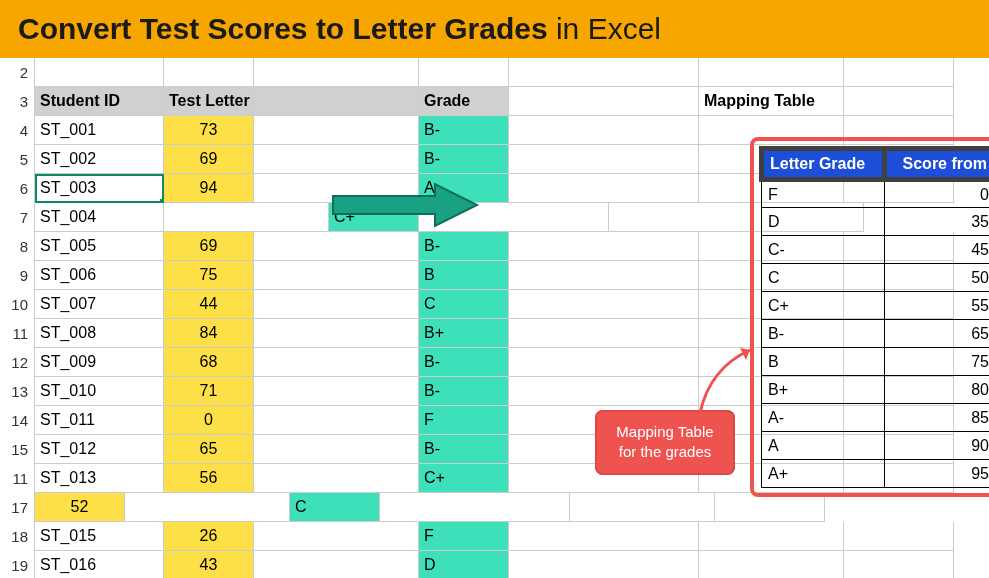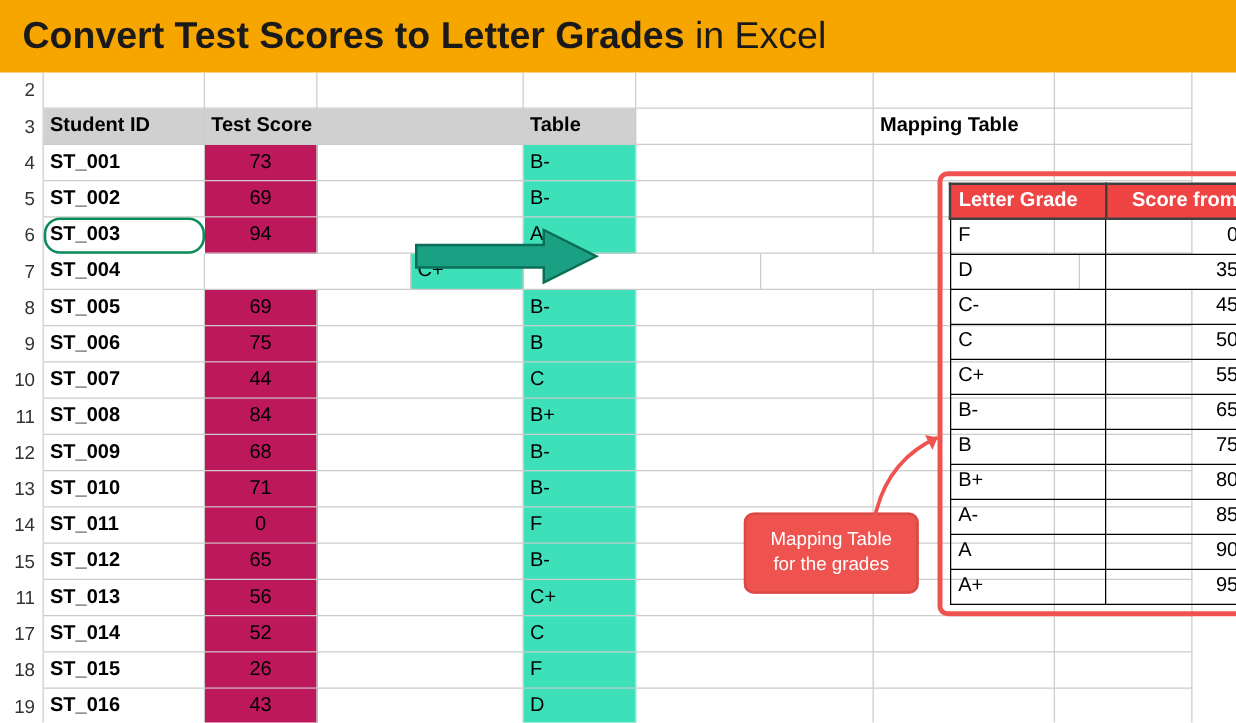--- a/index.html
+++ b/index.html
@@ -51,39 +51,38 @@
   .cell {
     border-right: 1px solid #ccc;
     border-bottom: 1px solid #ccc;
     height: 29px;
     line-height: 27px;
     padding: 0 5px;
     font-size: 16px;
     overflow: hidden;
     white-space: nowrap;
   }
-  .col-b { width: 129px; font-weight: bold; }
+  .col-b { width: 129px; }
   .col-c { width: 90px; }
   .col-d { width: 165px; }
   .col-e { width: 90px; }
   .col-f { width: 190px; }
   .col-g { width: 145px; }
   .col-h { width: 110px; }
 
   .hdr-row .cell.hdr {
     background: #d0d0d0;
     font-weight: 700;
   }
-  .score-cell { background: #be185d; text-align: center; }
+  .score-cell { background: #fde047; text-align: center; }
   .grade-cell { background: #3ee0ba; }
   .selected {
     outline: 2px solid #0b8a5a;
     outline-offset: -2px;
     position: relative;
-    border-radius: 13px;
   }
   .selected::after {
     content: "";
     position: absolute;
     right: -3px; bottom: -3px;
     width: 6px; height: 6px;
     background: #0b8a5a;
   }
   .mapping-title { font-weight: 700; }
   .mapping-box {
@@ -91,25 +90,25 @@
     left: 715px;
     top: 79px;
     width: 257px;
     border: 4px solid #ef5350;
     border-radius: 8px;
     padding: 5px;
     background: rgba(255,255,255,0);
   }
   .map-table { width: 100%; border-collapse: collapse; }
   .map-table th {
-    background: #ef4444;
+    background: #1d4ed8;
     color: #fff;
     font-weight: 700;
     padding: 4px 6px;
-    border: 2px solid #404040;
+    border: 5px solid #404040;
     text-align: left;
     font-size: 16px;
   }
   .map-table th.num { text-align: right; }
   .map-table td {
     border: 1px solid #000;
     padding: 2px 6px;
     font-size: 16px;
     height: 28px;
   }
@@ -175,23 +174,23 @@
       <div class="cell col-b"></div>
       <div class="cell col-c"></div>
       <div class="cell col-d"></div>
       <div class="cell col-e"></div>
       <div class="cell col-f"></div>
       <div class="cell col-g"></div>
       <div class="cell col-h"></div>
     </div>
     <div class="grid-row hdr-row">
       <div class="cell col-b hdr">Student ID</div>
-      <div class="cell col-c hdr">Test Score</div>
+      <div class="cell col-c hdr">Test Letter</div>
       <div class="cell col-d hdr"></div>
-      <div class="cell col-e hdr">Table</div>
+      <div class="cell col-e hdr">Grade</div>
       <div class="cell col-f"></div>
       <div class="cell col-g mapping-title">Mapping Table</div>
       <div class="cell col-h"></div>
     </div>
     <div id="student-rows">
         <div class="grid-row">
           <div class="cell col-b">ST_001</div>
           <div class="cell col-c score-cell">73</div>
           <div class="cell col-d"></div>
           <div class="cell col-e grade-cell">B-</div>
@@ -300,21 +299,20 @@
         <div class="grid-row">
           <div class="cell col-b">ST_013</div>
           <div class="cell col-c score-cell">56</div>
           <div class="cell col-d"></div>
           <div class="cell col-e grade-cell">C+</div>
           <div class="cell col-f"></div>
           <div class="cell col-g"></div>
           <div class="cell col-h"></div>
         </div>
         <div class="grid-row">
-          <div class="cell col-b">ST_014</div>
           <div class="cell col-c score-cell">52</div>
           <div class="cell col-d"></div>
           <div class="cell col-e grade-cell">C</div>
           <div class="cell col-f"></div>
           <div class="cell col-g"></div>
           <div class="cell col-h"></div>
         </div>
         <div class="grid-row">
           <div class="cell col-b">ST_015</div>
           <div class="cell col-c score-cell">26</div>

